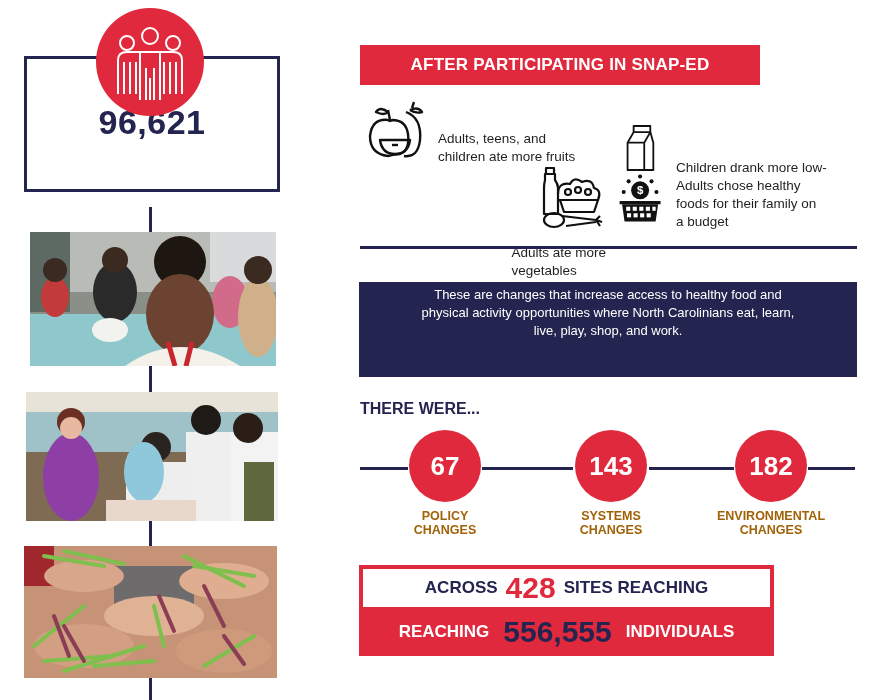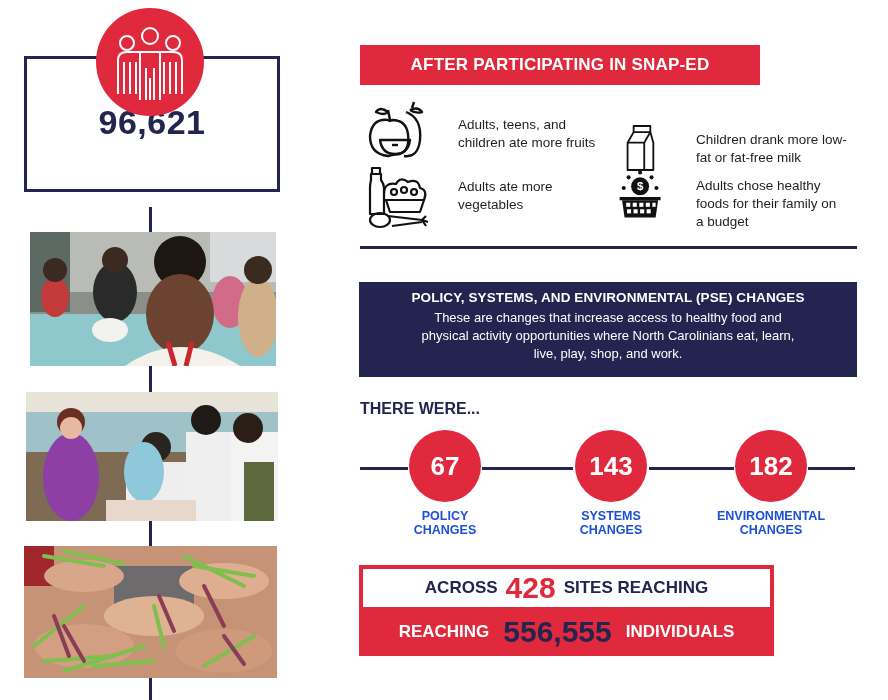--- a/index.html
+++ b/index.html
@@ -11,34 +11,34 @@
   .stat-box { position: absolute; left: 24px; top: 56px; width: 256px; height: 136px; border: 3px solid #23244f; background: #fff; }
   .stat-box .big-num { position: absolute; left: 0; right: 0; top: 44px; text-align: center; font-size: 34px; font-weight: bold; color: #23244f; letter-spacing: 0.5px; }
   .stat-box .band { position: absolute; left: 0; right: 0; bottom: 0; height: 44px; background: #23244f; color: #fff; text-align: center; font-size: 13px; line-height: 17px; padding-top: 5px; letter-spacing: 0.6px; }
   .people-circle { position: absolute; left: 96px; top: 8px; width: 108px; height: 108px; border-radius: 50%; background: #e0293d; display: flex; align-items: center; justify-content: center; z-index: 2; }
 
   .photo { position: absolute; overflow: hidden; }
   .photo svg { display: block; width: 100%; height: 100%; }
 
   
   .header-red { position: absolute; left: 360px; top: 45px; width: 400px; height: 40px; background: #e0293d; color: #fff; font-weight: bold; font-size: 17px; text-align: center; line-height: 40px; letter-spacing: 0.2px; }
-  .benefit { position: absolute; display: flex; align-items: flex-start; gap: 20px; }
+  .benefit { position: absolute; display: flex; align-items: flex-end; }
   .benefit .ico { width: 66px; height: 66px; flex: none; }
   .benefit .txt { font-size: 13.5px; line-height: 18px; color: #1f1f1f; }
   .divider { position: absolute; left: 360px; top: 246px; width: 497px; height: 3px; background: #23244f; }
 
   .pse-box { position: absolute; left: 359px; top: 282px; width: 498px; height: 95px; background: #23244f; color: #fff; text-align: center; }
   .pse-box .t { font-weight: bold; font-size: 13.5px; margin-top: 8px; letter-spacing: 0.1px; }
   .pse-box .d { font-size: 13px; line-height: 18px; margin-top: 4px; padding: 0 50px; }
 
   .there-were { position: absolute; left: 360px; top: 400px; font-weight: bold; font-size: 16px; color: #23244f; }
 
   .hline { position: absolute; top: 467px; height: 3px; background: #23244f; }
   .change-circle { position: absolute; top: 430px; width: 72px; height: 72px; border-radius: 50%; background: #e0293d; color: #fff; font-weight: bold; font-size: 26px; display: flex; align-items: center; justify-content: center; }
-  .change-label { position: absolute; top: 509px; width: 150px; text-align: center; font-weight: bold; font-size: 12.5px; line-height: 14px; color: #1d4ed8; }
+  .change-label { position: absolute; top: 509px; width: 150px; text-align: center; font-weight: bold; font-size: 12.5px; line-height: 14px; color: #a16207; }
 
   .reach-box { position: absolute; left: 359px; top: 565px; width: 415px; height: 91px; background: #e0293d; }
   .reach-box .white { position: absolute; left: 4px; top: 4px; right: 4px; height: 38px; background: #fff; display: flex; align-items: center; justify-content: center; gap: 8px; }
   .reach-box .red { position: absolute; left: 0; right: 0; top: 42px; bottom: 0; display: flex; align-items: center; justify-content: center; gap: 14px; text-align: center; }
   .w-lbl { font-weight: bold; font-size: 17px; color: #23244f; }
   .w-num { font-weight: bold; font-size: 30px; color: #e0293d; }
   .r-lbl { font-weight: bold; font-size: 17px; color: #fff; }
   .r-num { font-weight: bold; font-size: 30px; color: #23244f; }
 </style>
 </head>
@@ -155,25 +155,24 @@
 </div>
 
 <div class="benefit" style="left:620px;top:119px;width:235px;">
   <svg class="ico" viewBox="0 0 66 66" fill="none" stroke="#111" stroke-width="2.4" stroke-linejoin="round" style="width:50px;height:58px;">
     <rect x="18" y="4" width="22" height="8"></rect>
     <path d="M18 12 L10 26 V62 H44 V26 L40 12"></path>
     <path d="M10 26 H32 L40 12 M32 26 V62"></path>
   </svg>
   <div class="txt" style="margin-left:6px;margin-top:12px;">
     <div>Children drank more low-</div>
-    <div>fat or fat-free milk</div>
-  </div>
-</div>
-
-<div class="benefit" style="left:366px;top:164px;width:240px;">
+  </div>
+</div>
+
+<div class="benefit" style="left:366px;top:164px;width:240px;flex-direction:column;">
   <svg class="ico" viewBox="0 0 66 66" fill="none" stroke="#111" stroke-width="2.2" stroke-linejoin="round">
     <rect x="6" y="4" width="8" height="6"></rect>
     <path d="M5 10 H15 V16 Q18 20 18 24 V50 H4 V24 Q4 20 5 16 Z"></path>
     <path d="M18 30 Q18 18 30 20 Q34 12 42 18 Q52 14 54 24 Q62 26 58 36 H18"></path>
     <path d="M20 36 H58 L54 48 H24 Z"></path>
     <circle cx="28" cy="28" r="3"></circle>
       <circle cx="38" cy="26" r="3"></circle>
       <circle cx="48" cy="28" r="3"></circle>
     <ellipse cx="14" cy="56" rx="10" ry="7"></ellipse>
     <path d="M22 52 L56 56 L60 52 M56 56 L62 58 M56 56 L60 62 M26 62 L56 58"></path>
@@ -210,21 +209,20 @@
   <div class="txt" style="margin-left:4px;margin-top:10px;">
     <div>Adults chose healthy</div>
     <div>foods for their  family on</div>
     <div>a budget</div>
   </div>
 </div>
 
 <div class="divider"></div>
 
 <div class="pse-box">
-  <div class="t">POLICY, SYSTEMS, AND ENVIRONMENTAL (PSE) CHANGES</div>
   <div class="d">These are changes that increase access to healthy food and physical activity opportunities where North Carolinians eat, learn, live, play, shop, and work.</div>
 </div>
 
 <div class="there-were">THERE WERE...</div>
 
 <div class="hline" style="left:360px;width:48px;"></div>
 <div class="hline" style="left:482px;width:91px;"></div>
 <div class="hline" style="left:649px;width:85px;"></div>
 <div class="hline" style="left:808px;width:47px;"></div>
 

